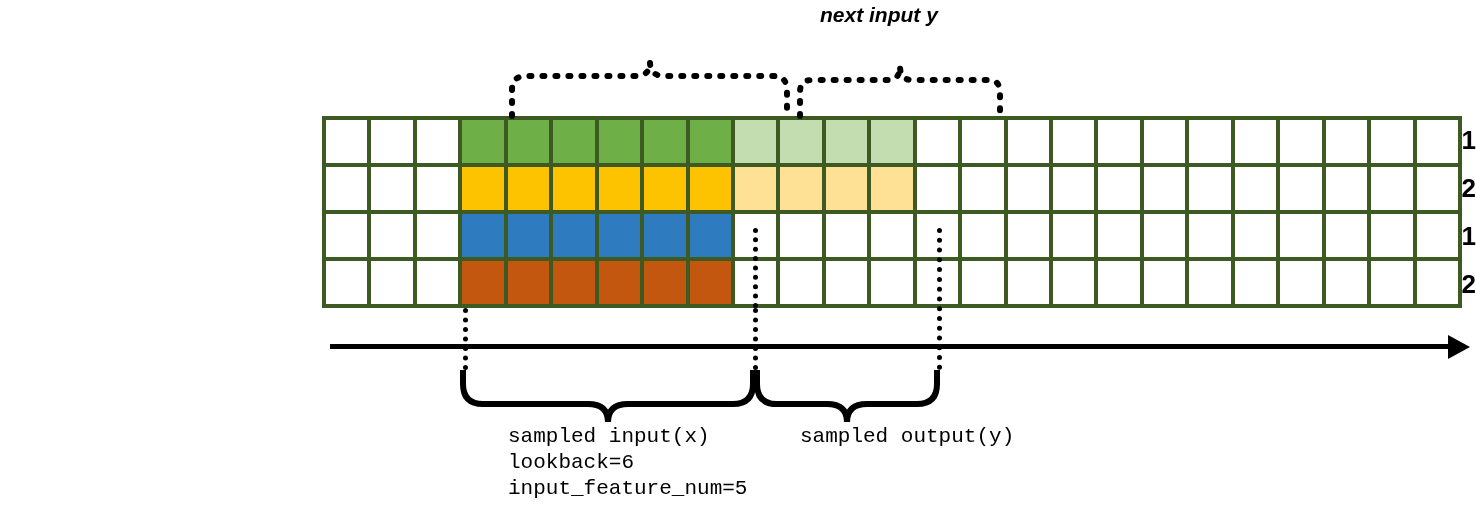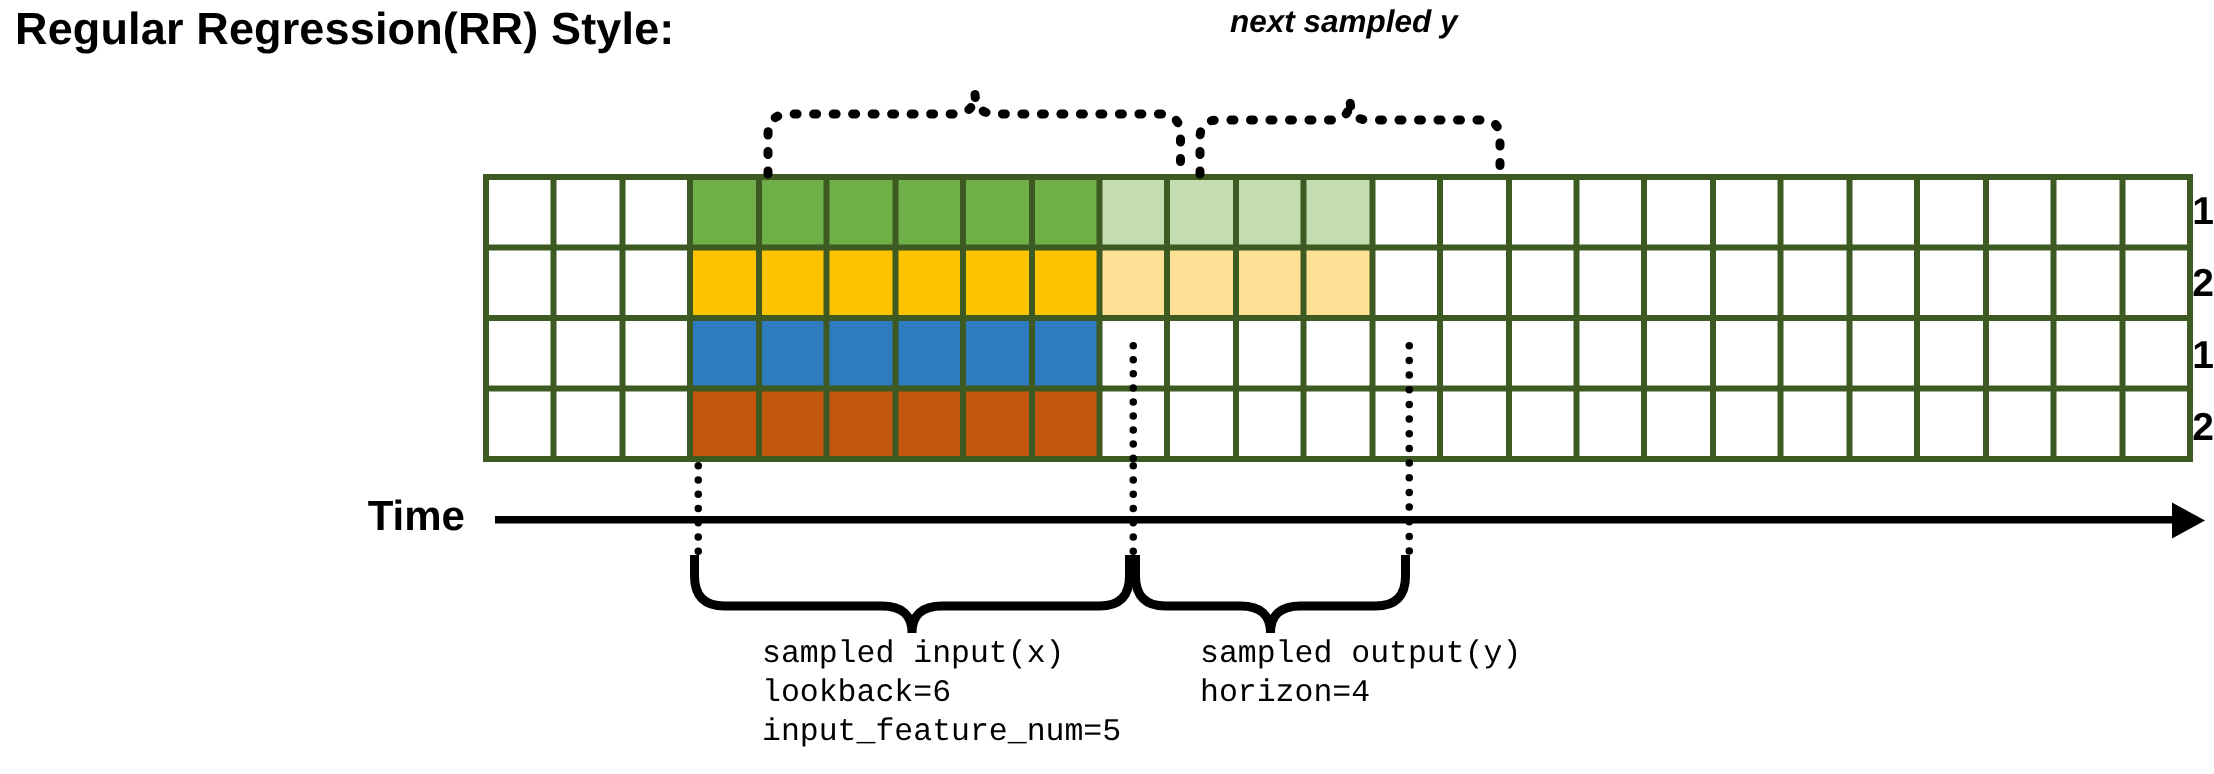--- a/index.html
+++ b/index.html
@@ -67,21 +67,20 @@
   }
   .bot-block div{display:block;font-family:Liberation Mono, monospace;}
 
   svg.overlay{position:absolute;left:0;top:0;width:1476px;height:516px;pointer-events:none;}
 </style>
 </head>
 <body>
 
 <div id="stage">
 
-  <div class="title">Regular Regression(RR) Style:</div>
 
   <div class="row-label" style="top:116px;">Target 1</div>
   <div class="row-label" style="top:164px;">Target 2</div>
   <div class="row-label" style="top:212px;">Extra Feature 1</div>
   <div class="row-label" style="top:260px;">Extra Feature 2</div>
 
   <div id="grid" style="grid-template-columns: repeat(25, 1fr); grid-template-rows: repeat(4, 1fr); background: rgb(60, 90, 34);">
       <div class="cell" style="background: rgb(255, 255, 255);"></div>
       <div class="cell" style="background: rgb(255, 255, 255);"></div>
       <div class="cell" style="background: rgb(255, 255, 255);"></div>
@@ -177,45 +176,43 @@
       <div class="cell" style="background: rgb(255, 255, 255);"></div>
       <div class="cell" style="background: rgb(255, 255, 255);"></div>
       <div class="cell" style="background: rgb(255, 255, 255);"></div>
       <div class="cell" style="background: rgb(255, 255, 255);"></div>
       <div class="cell" style="background: rgb(255, 255, 255);"></div>
       <div class="cell" style="background: rgb(255, 255, 255);"></div>
       <div class="cell" style="background: rgb(255, 255, 255);"></div>
       <div class="cell" style="background: rgb(255, 255, 255);"></div>
     </div>
 
-  <div class="time-label">Time</div>
   <div class="axis-line"></div>
   <div class="axis-head"></div>
 
   <div class="vguide" style="left:463px;top:308px;height:62px;"></div>
   <div class="vguide" style="left:753px;top:228px;height:80px;"></div>
   <div class="vguide" style="left:753px;top:308px;height:62px;"></div>
   <div class="vguide" style="left:937px;top:228px;height:142px;"></div>
 
   <svg class="overlay" viewBox="0 0 1476 516">
 
     <path fill="none" stroke="#000" stroke-width="6" stroke-linecap="round" stroke-dasharray="2 11" d="M512,116 L512,90 Q512,76 526,76 L636,76 Q650,76 650,62 Q650,76 664,76 L773,76 Q787,76 787,90 L787,116"></path>
 
     <path fill="none" stroke="#000" stroke-width="6" stroke-linecap="round" stroke-dasharray="2 11" d="M800,116 L800,92 Q800,80 812,80 L888,80 Q900,80 900,66 Q900,80 912,80 L988,80 Q1000,80 1000,92 L1000,116"></path>
 
     <path fill="none" stroke="#000" stroke-width="6" stroke-linecap="butt" d="M463,370 L463,384 Q463,404 483,404 L588,404 Q608,404 608,422 Q608,404 628,404 L733,404 Q753,404 753,384 L753,370"></path>
 
     <path fill="none" stroke="#000" stroke-width="6" stroke-linecap="butt" d="M757,370 L757,384 Q757,404 777,404 L827,404 Q847,404 847,422 Q847,404 867,404 L917,404 Q937,404 937,384 L937,370"></path>
   </svg>
 
-  <div class="top-label" style="left:820px;top:3px;">next sampled y</div>
+  <div class="top-label" style="left:820px;top:3px;">next input y</div>
 
   <div class="bot-block" style="left:508px;top:424px;">
     <div>sampled input(x)</div>
     <div>lookback=6</div>
     <div>input_feature_num=5</div>
   </div>
   <div class="bot-block" style="left:800px;top:424px;">
     <div>sampled output(y)</div>
-    <div>horizon=4</div>
   </div>
 
 </div>
 
 </body></html>

